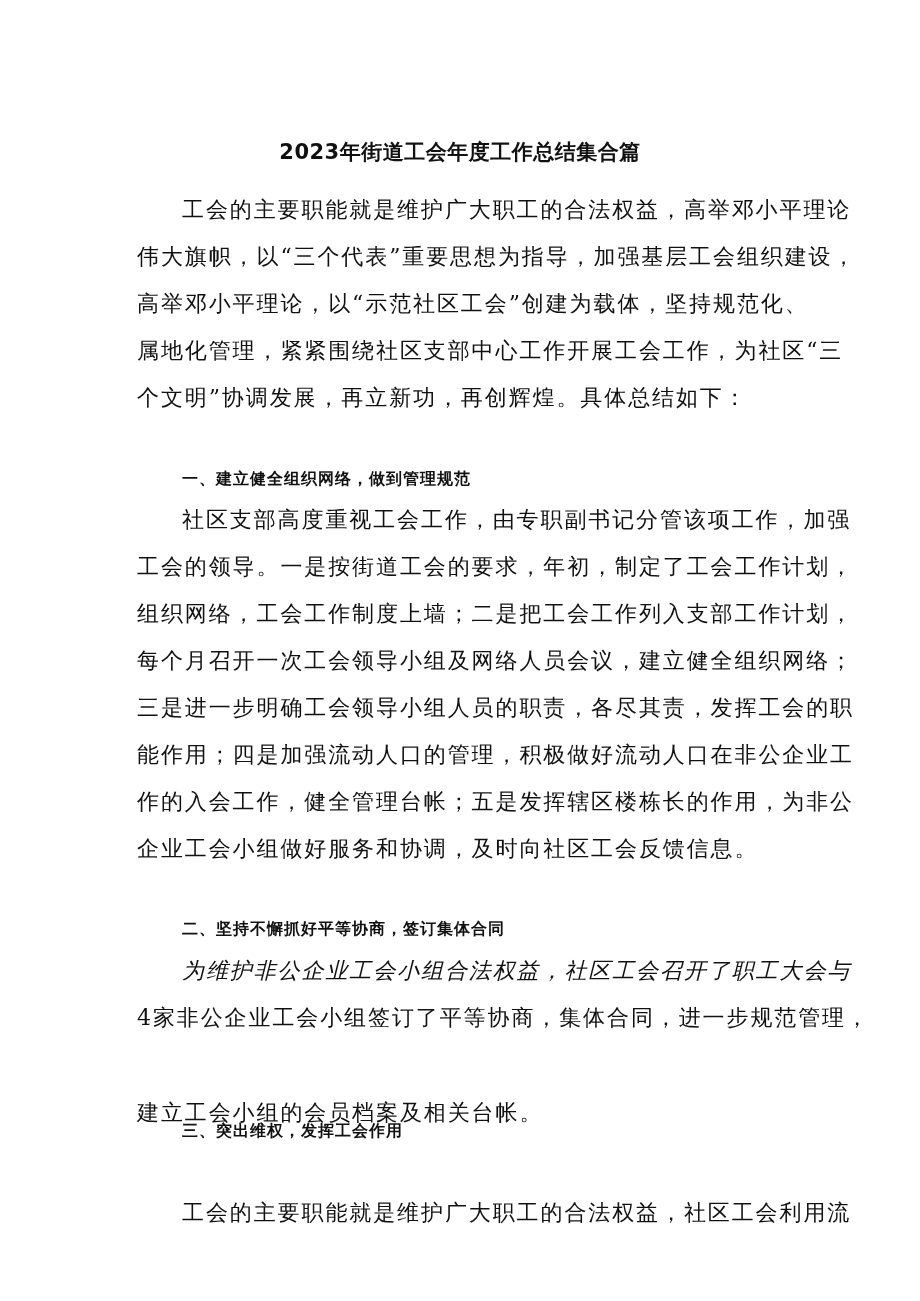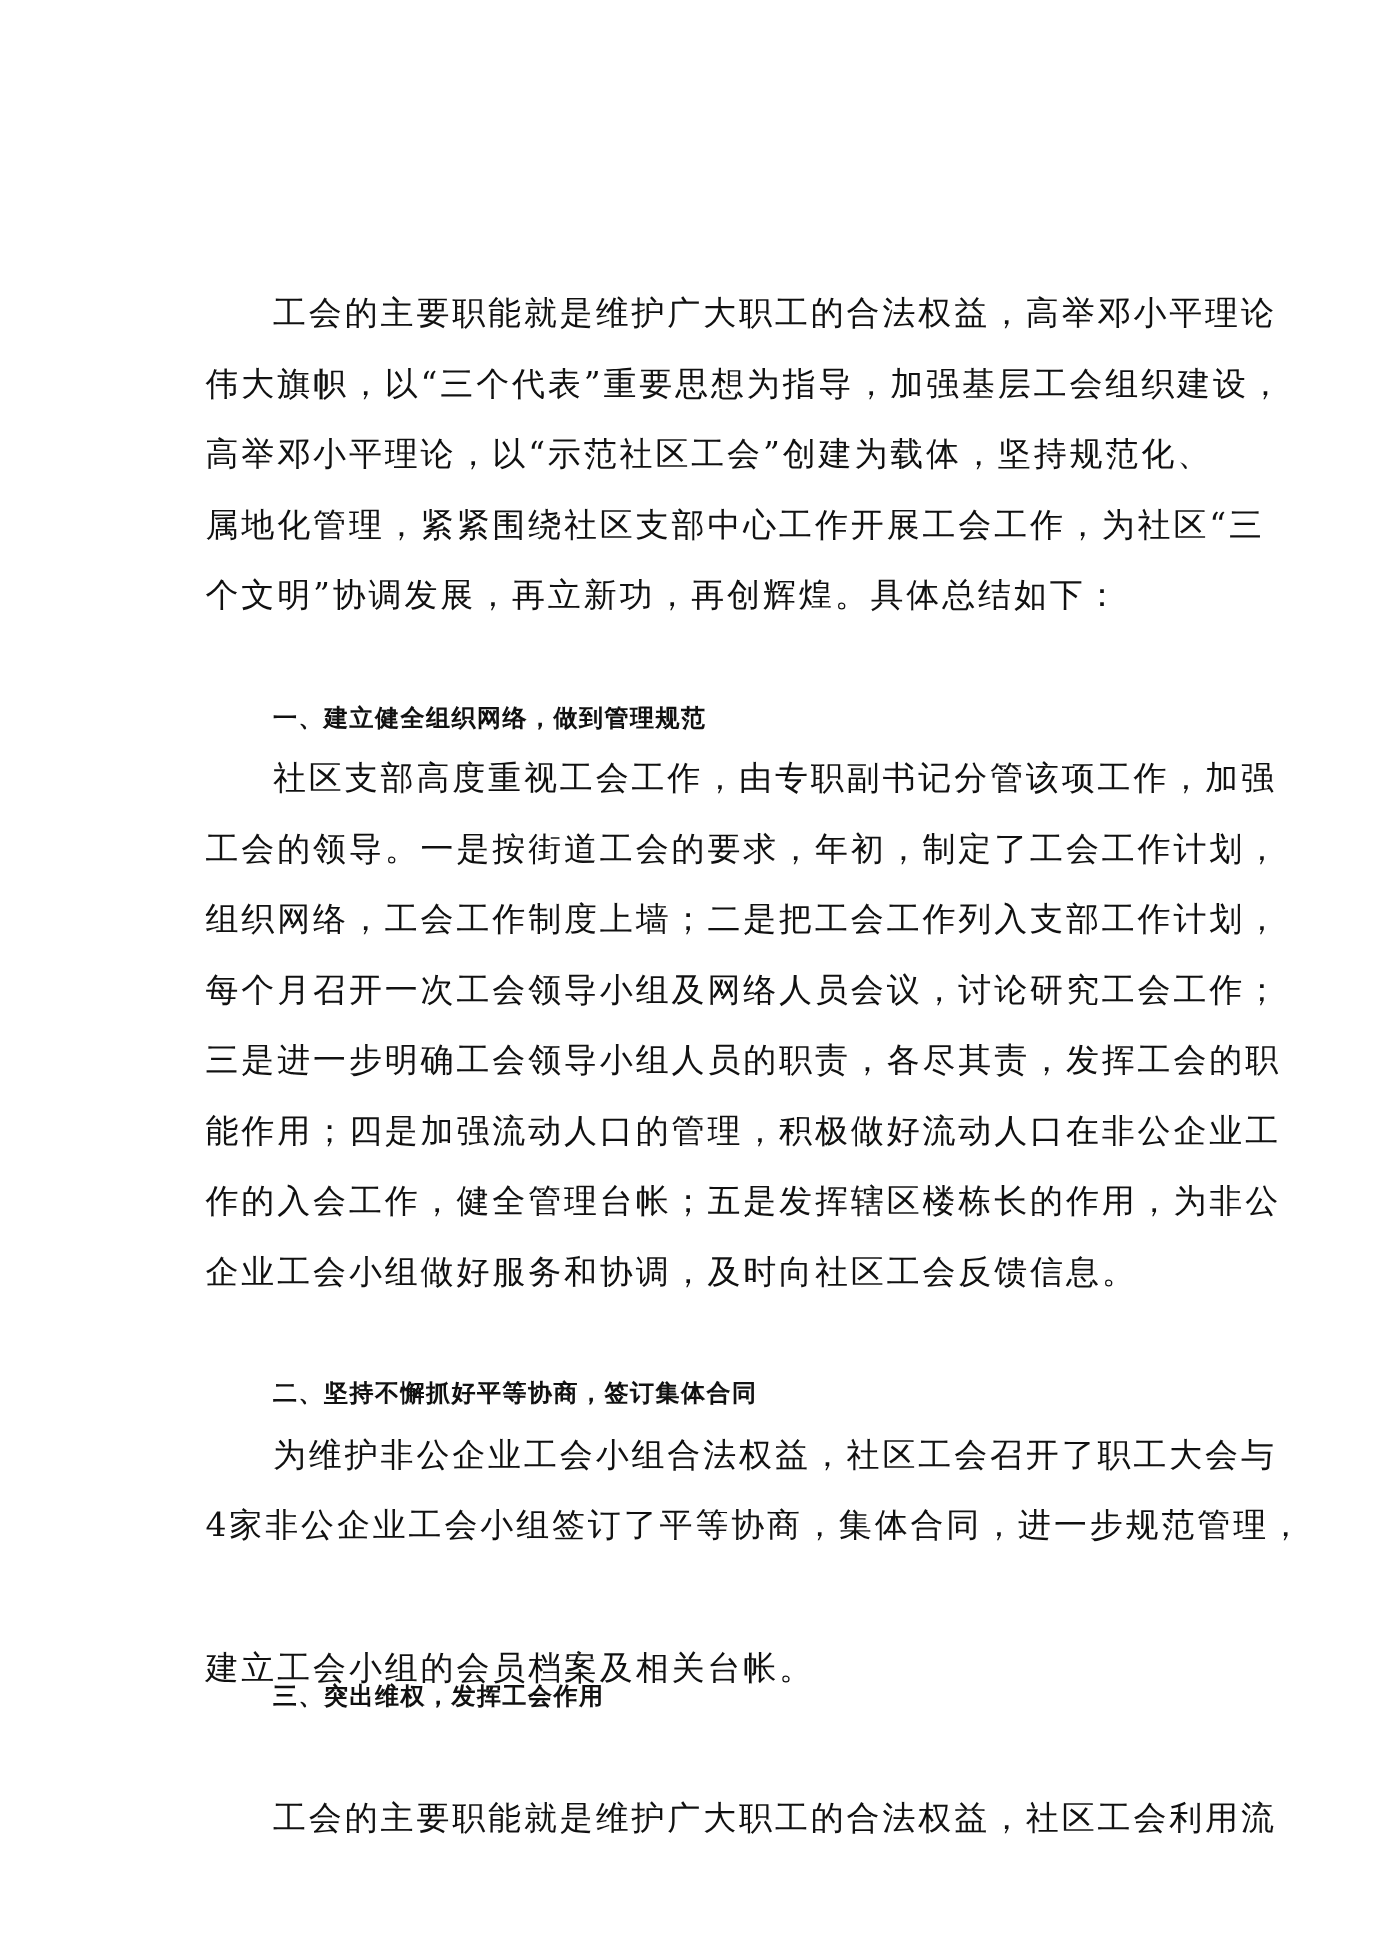--- a/index.html
+++ b/index.html
@@ -10,40 +10,41 @@
            font-family: "DejaVu Sans", "Liberation Sans", sans-serif; font-size:21px; font-weight:bold; letter-spacing:0.5px; }
   .line { position:absolute; left:137px; width:660px; font-size:22px; white-space:nowrap;
           letter-spacing:1.9px; line-height:28px; }
   .heading { position:absolute; left:182px; font-size:16px; font-weight:bold; white-space:nowrap;
              font-family:"DejaVu Sans","Liberation Sans",sans-serif; letter-spacing:1px; line-height:28px;margin-top:19px; }
 </style>
 </head>
 <body>
 
 <div class="page">
+  <div class="title">2023年街道工会年度工作总结集合篇</div>
 
   <div class="line" style="top:196px;left:182px;">工会的主要职能就是维护广大职工的合法权益，高举邓小平理论</div>
   <div class="line" style="top:243px;">伟大旗帜，以“三个代表”重要思想为指导，加强基层工会组织建设，</div>
   <div class="line" style="top:290px;">高举邓小平理论，以“示范社区工会”创建为载体，坚持规范化、</div>
   <div class="line" style="top:337px;">属地化管理，紧紧围绕社区支部中心工作开展工会工作，为社区“三</div>
   <div class="line" style="top:384px;">个文明”协调发展，再立新功，再创辉煌。具体总结如下：</div>
 
   <div class="heading" style="top:446px;">一、建立健全组织网络，做到管理规范</div>
 
   <div class="line" style="top:506px;left:182px;">社区支部高度重视工会工作，由专职副书记分管该项工作，加强</div>
   <div class="line" style="top:553px;">工会的领导。一是按街道工会的要求，年初，制定了工会工作计划，</div>
   <div class="line" style="top:600px;">组织网络，工会工作制度上墙；二是把工会工作列入支部工作计划，</div>
-  <div class="line" style="top:647px;">每个月召开一次工会领导小组及网络人员会议，讨论研究工会工作；</div>
+  <div class="line" style="top:647px;">每个月召开一次工会领导小组及网络人员会议，建立健全组织网络；</div>
   <div class="line" style="top:694px;">三是进一步明确工会领导小组人员的职责，各尽其责，发挥工会的职</div>
   <div class="line" style="top:741px;">能作用；四是加强流动人口的管理，积极做好流动人口在非公企业工</div>
   <div class="line" style="top:788px;">作的入会工作，健全管理台帐；五是发挥辖区楼栋长的作用，为非公</div>
   <div class="line" style="top:835px;">企业工会小组做好服务和协调，及时向社区工会反馈信息。</div>
 
   <div class="heading" style="top:897px;font-family:Liberation Mono, monospace;">二、坚持不懈抓好平等协商，签订集体合同</div>
 
-  <div class="line" style="top:957px;left:182px;">为维护非公企业工会小组合法权益，社区工会召开了职工大会与</div>
+  <div class="line" style="top:957px;left:182px;font-style:italic;">为维护非公企业工会小组合法权益，社区工会召开了职工大会与</div>
   <div class="line" style="top:1004px;">4家非公企业工会小组签订了平等协商，集体合同，进一步规范管理，</div>
   <div class="line" style="top:1051px;margin-top:48px;">建立工会小组的会员档案及相关台帐。</div>
 
   <div class="heading" style="top:1098px;">三、突出维权，发挥工会作用</div>
 
   <div class="line" style="top:1155px;left:182px;margin-top:44px;">工会的主要职能就是维护广大职工的合法权益，社区工会利用流</div>
 </div>
 
 </body></html>

